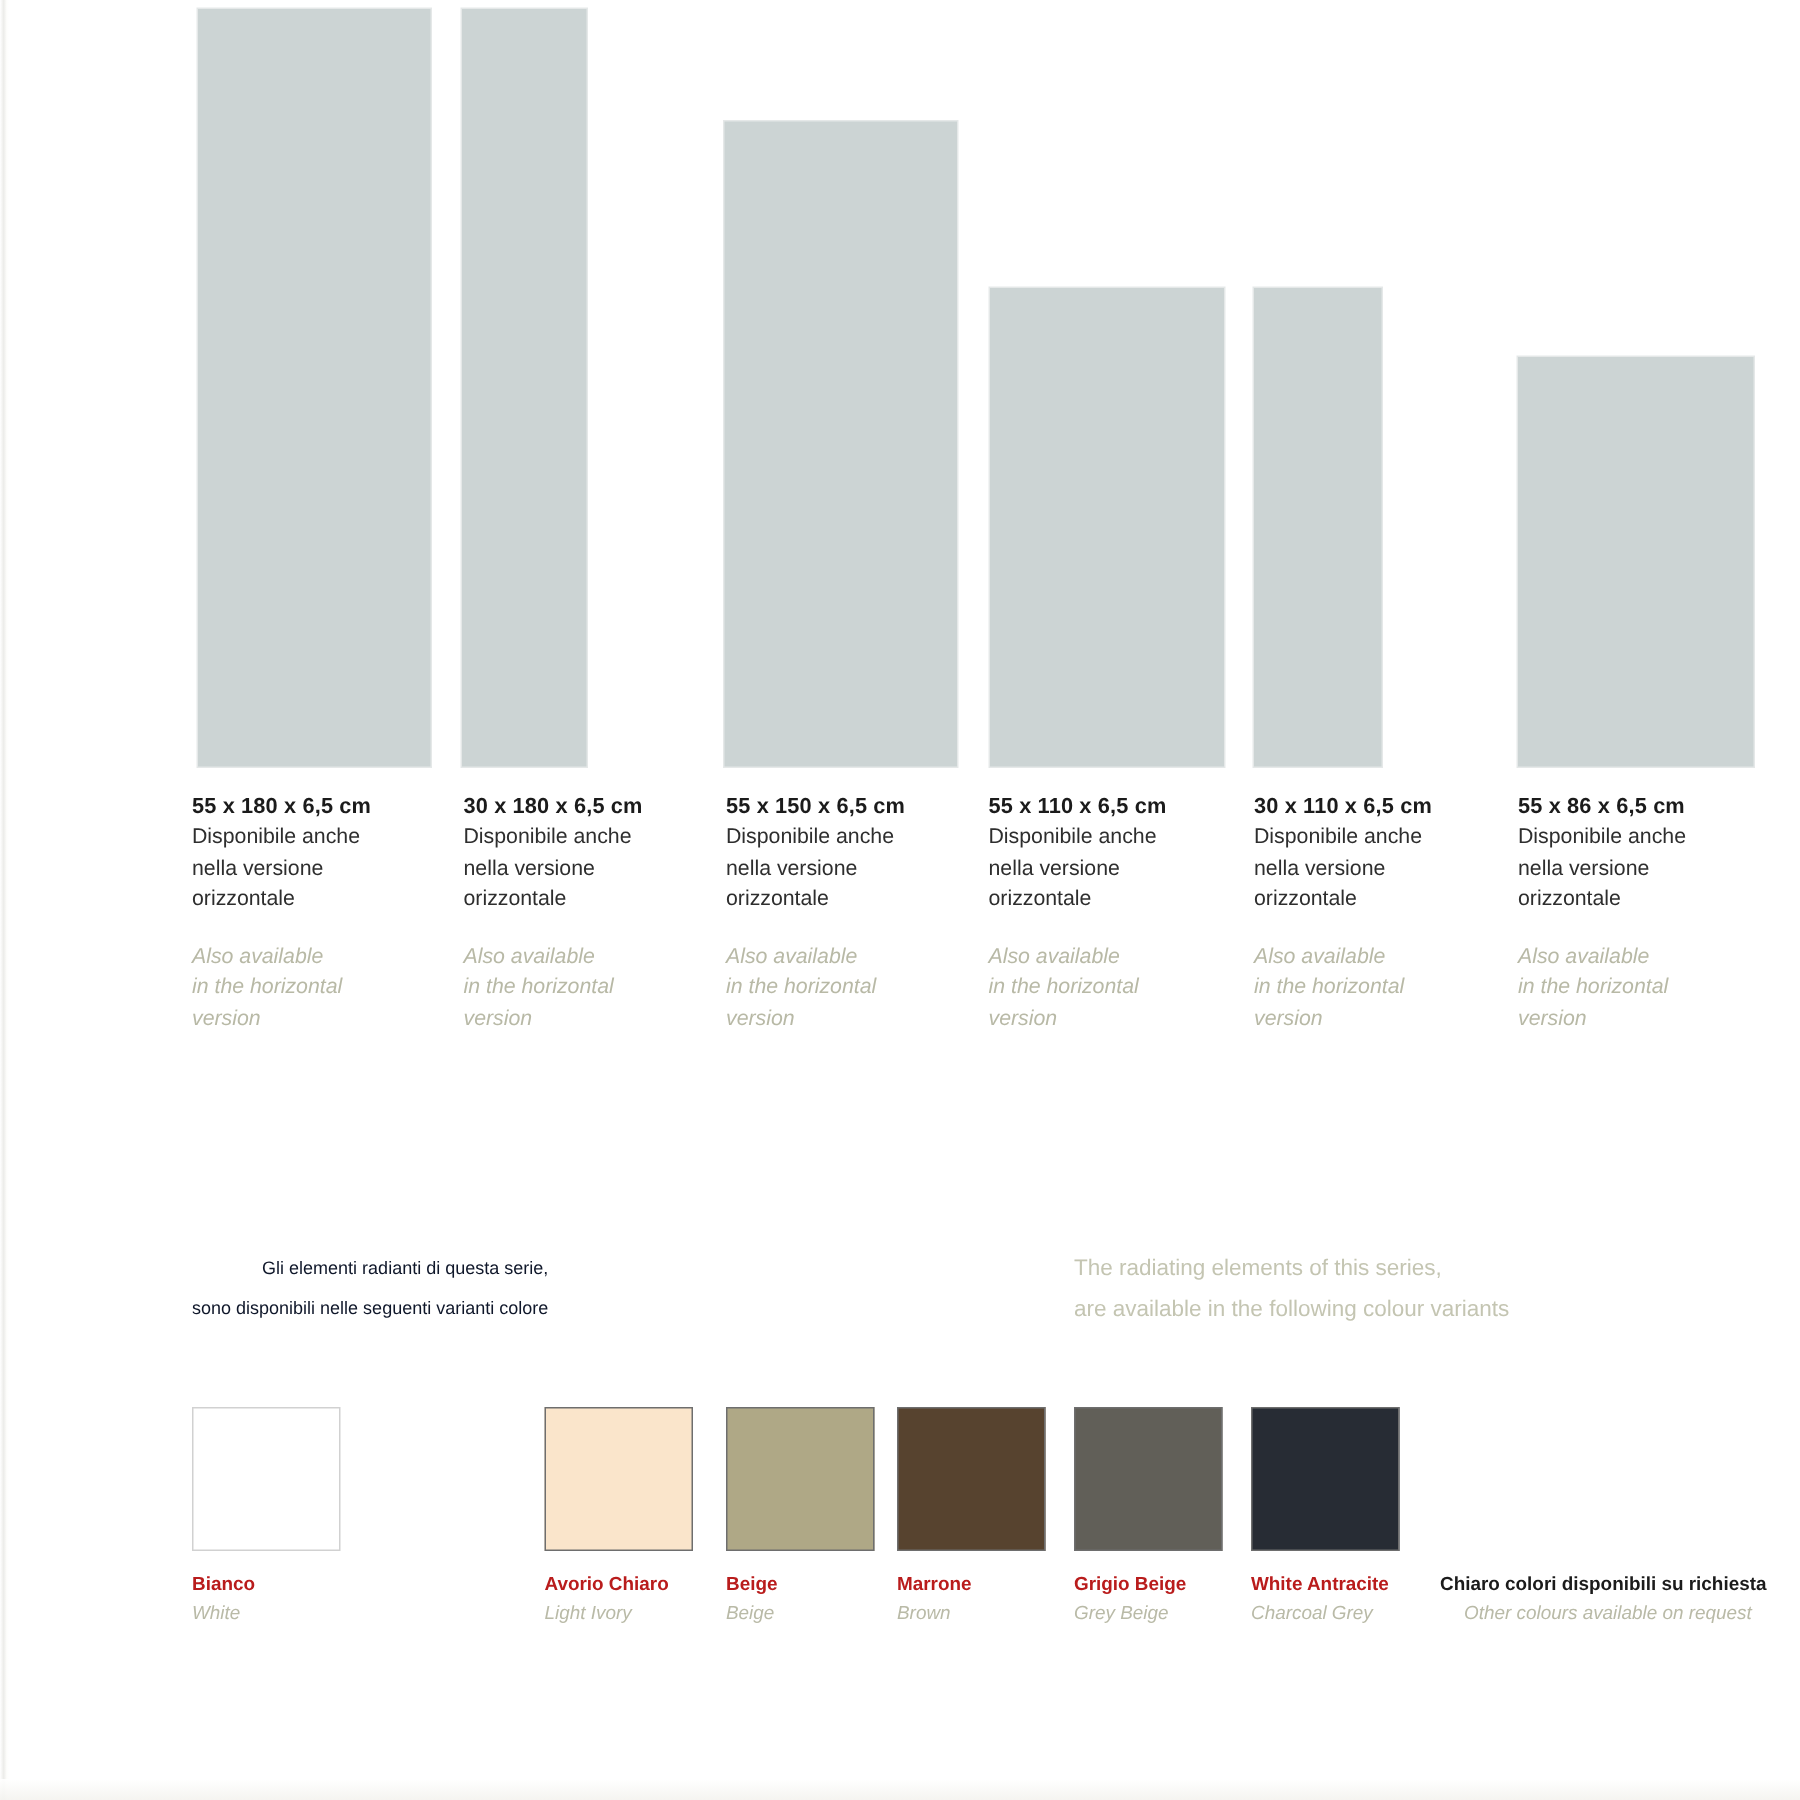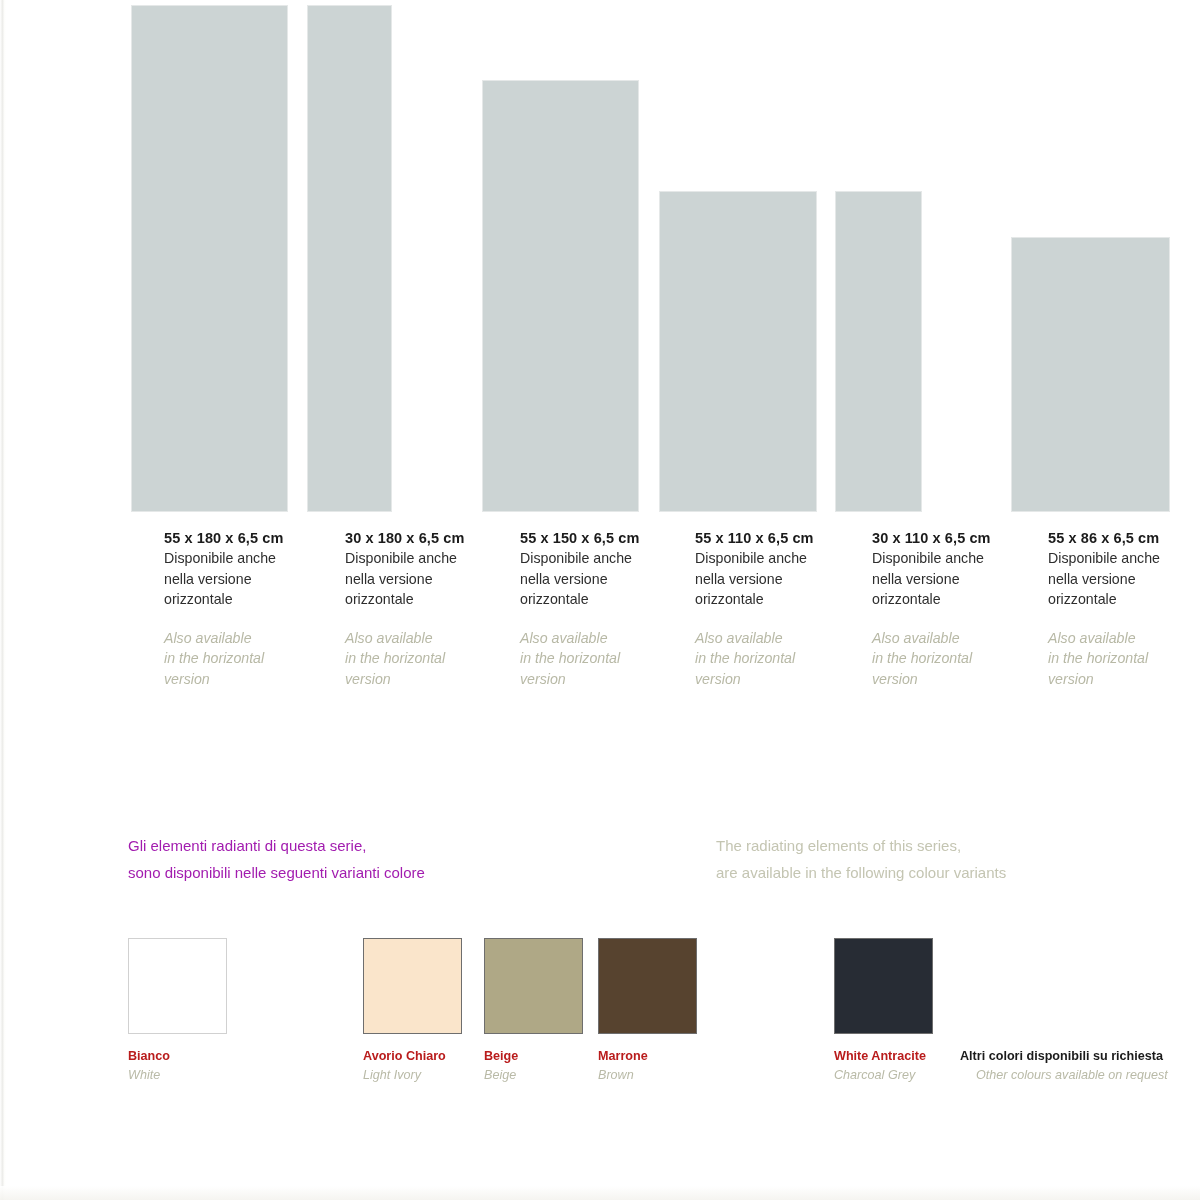--- a/index.html
+++ b/index.html
@@ -60,21 +60,20 @@
     position: absolute;
     left: 0;
     top: 528px;
     width: 1200px;
     height: 180px;
   }
   .caption {
     position: absolute;
     top: 0;
     width: 176px;
-    margin-left: 36px;
   }
   .cap-dim {
     font-size: 14.5px;
     font-weight: bold;
     color: #1b1b1b;
     letter-spacing: .1px;
     line-height: 20px;
     white-space: nowrap;
   }
   .cap-it {
@@ -89,23 +88,24 @@
     font-style: italic;
     color: #b8b9a6;
     line-height: 20.5px;
   }
 
   
   .intro-it {
     position: absolute;
     left: 128px;
     top: 832px;
-    font-size: 15px;
-    color: #a21caf;
+    font-size: 12px;
+    color: #0f172a;
     line-height: 27px;
+    text-align: right;
   }
   .intro-en {
     position: absolute;
     left: 716px;
     top: 832px;
     font-size: 15px;
     color: #c4c5b2;
     line-height: 27px;
   }
 
@@ -290,27 +290,32 @@
       <div class="swatch-name-it">Beige</div>
       <div class="swatch-name-en">Beige</div>
     </div>
 
     <div class="swatch-col" style="left: 598px;">
       <div class="swatch-chip" style="background: rgb(87, 67, 47);"></div>
       <div class="swatch-name-it">Marrone</div>
       <div class="swatch-name-en">Brown</div>
     </div>
 
+    <div class="swatch-col" style="left: 716px;">
+      <div class="swatch-chip" style="background: rgb(97, 95, 88);"></div>
+      <div class="swatch-name-it">Grigio Beige</div>
+      <div class="swatch-name-en">Grey Beige</div>
+    </div>
 
     <div class="swatch-col" style="left: 834px;">
       <div class="swatch-chip" style="background: rgb(39, 44, 52);"></div>
       <div class="swatch-name-it">White Antracite</div>
       <div class="swatch-name-en">Charcoal Grey</div>
     </div>
 
     <div class="other-colours" style="left: 960px;">
-      <div class="other-it">Altri colori disponibili su richiesta</div>
+      <div class="other-it">Chiaro colori disponibili su richiesta</div>
       <div class="other-en">Other colours available on request</div>
     </div>
 
   </div>
 
 </div>
 
 </body></html>

